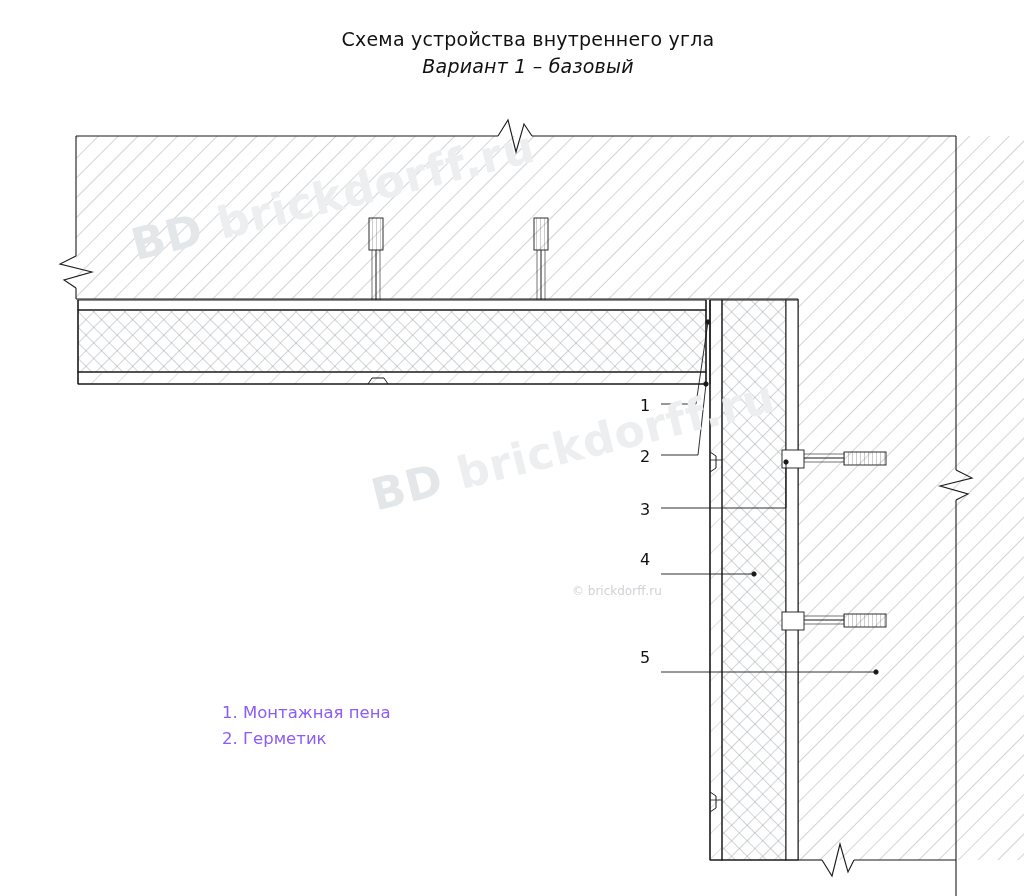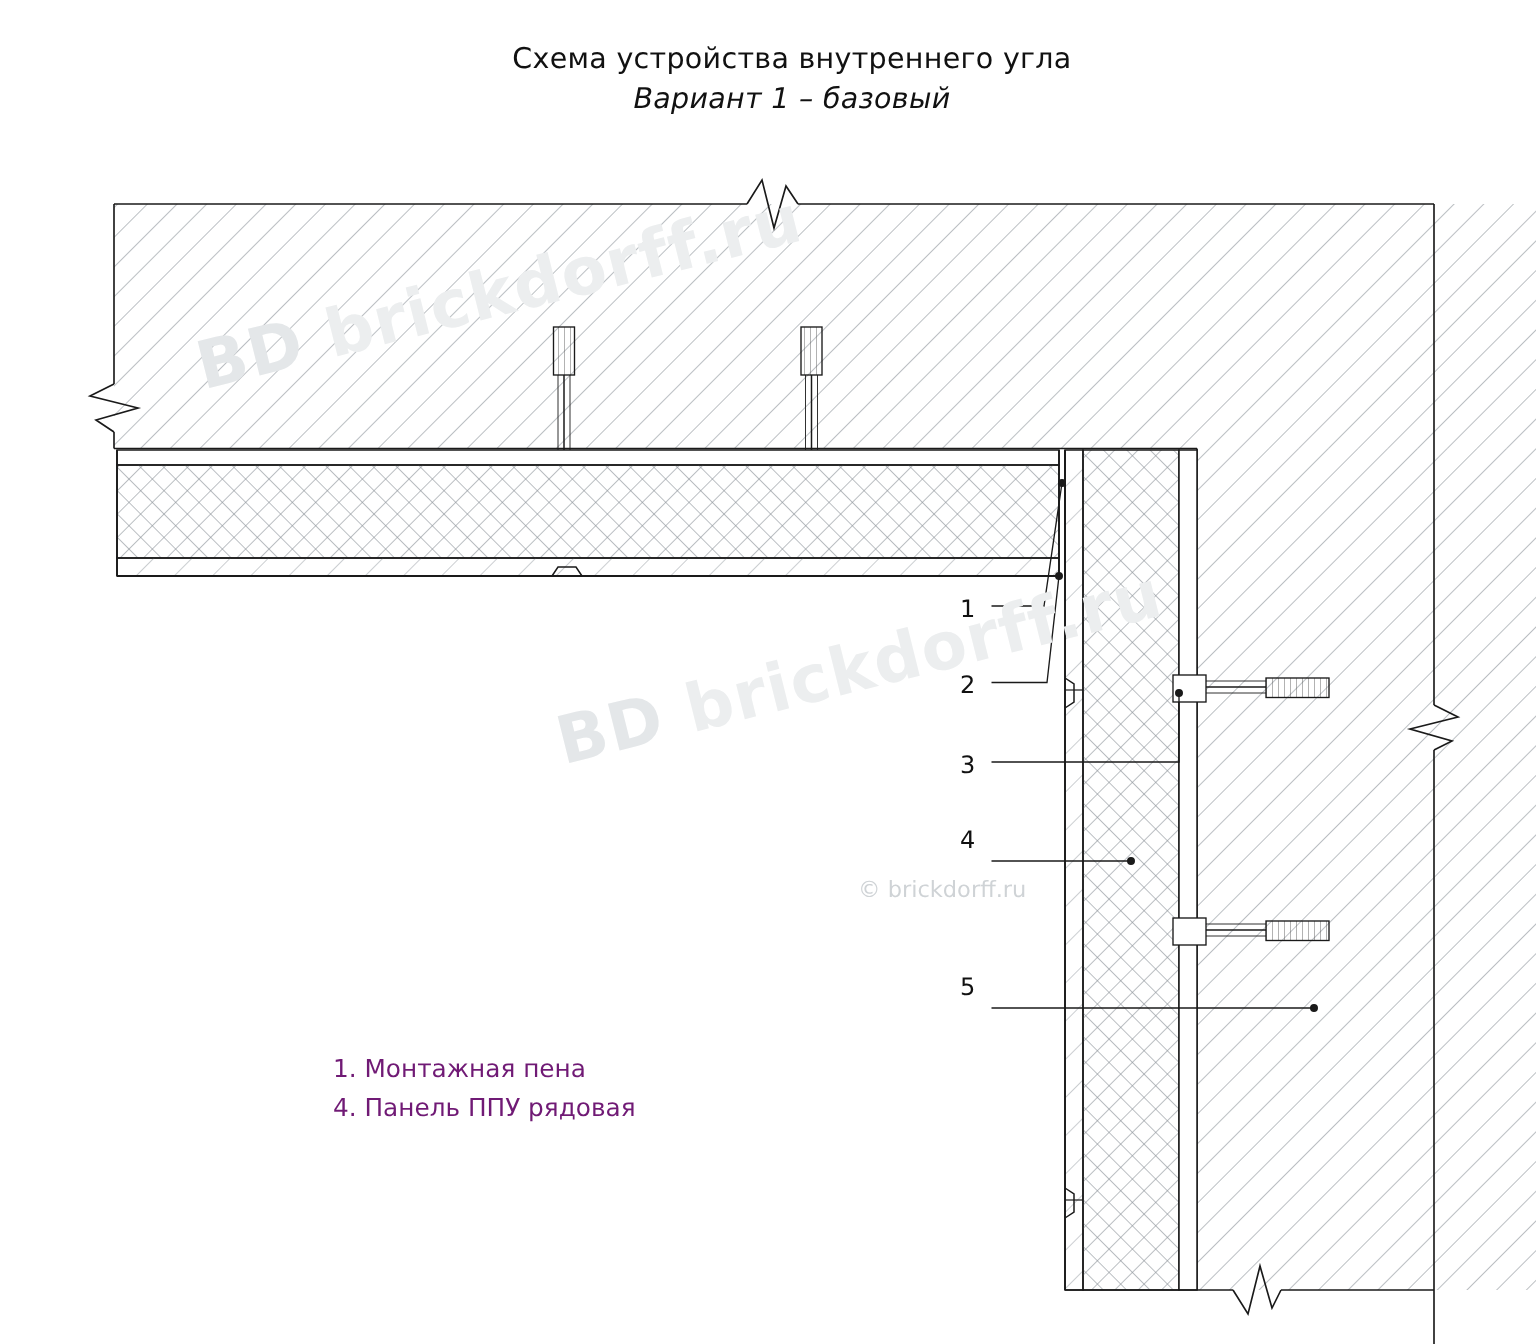--- a/index.html
+++ b/index.html
@@ -14,37 +14,37 @@
   .stage{position:absolute;left:16px;top:0;width:1024px;height:724px;}
   .title{
     position:absolute;left:0;top:26px;width:1024px;
     text-align:center;font-size:19px;line-height:27px;
     letter-spacing:.2px;color:#111;
   }
   .title .l2{display:block;font-style:italic;}
   svg{position:absolute;left:0;top:0;}
   .legend{
     position:absolute;left:206px;top:700px;
-    font-size:16.5px;line-height:25.5px;color:#701a75;
+    font-size:16.5px;line-height:25.5px;color:#8b5cf6;
   }
   .legend div{white-space:nowrap;}
   .leader-num{
     position:absolute;font-size:16px;color:#111;
   }
   .wm{
     position:absolute;
     font-size:44px;font-weight:bold;color:#eceeef;
     letter-spacing:1px;
     transform:rotate(-14deg);
     user-select:none;
   }
   .wm .bd{color:#e4e7e9;}
   .copyr{
     position:absolute;left:556px;top:584px;
-    font-size:15px;color:#cfd3d6;
+    font-size:12px;color:#cfd3d6;
   }
 </style>
 </head>
 <body>
 
 <div class="stage">
 
   <div class="title">
     <span>Схема устройства внутреннего угла</span>
     <span class="l2">Вариант 1 – базовый</span>
@@ -197,16 +197,16 @@
     <span>brickdorff.ru</span>
   </div>
   <div class="wm" style="left:350px;top:420px;">
     <span class="bd">BD</span>
     <span>brickdorff.ru</span>
   </div>
   <div class="copyr">© brickdorff.ru</div>
 
   <div class="legend">
     <div>1. Монтажная пена</div>
-    <div>4. Панель ППУ рядовая</div>
+    <div>2. Герметик</div>
   </div>
 
 </div>
 
 </body></html>

